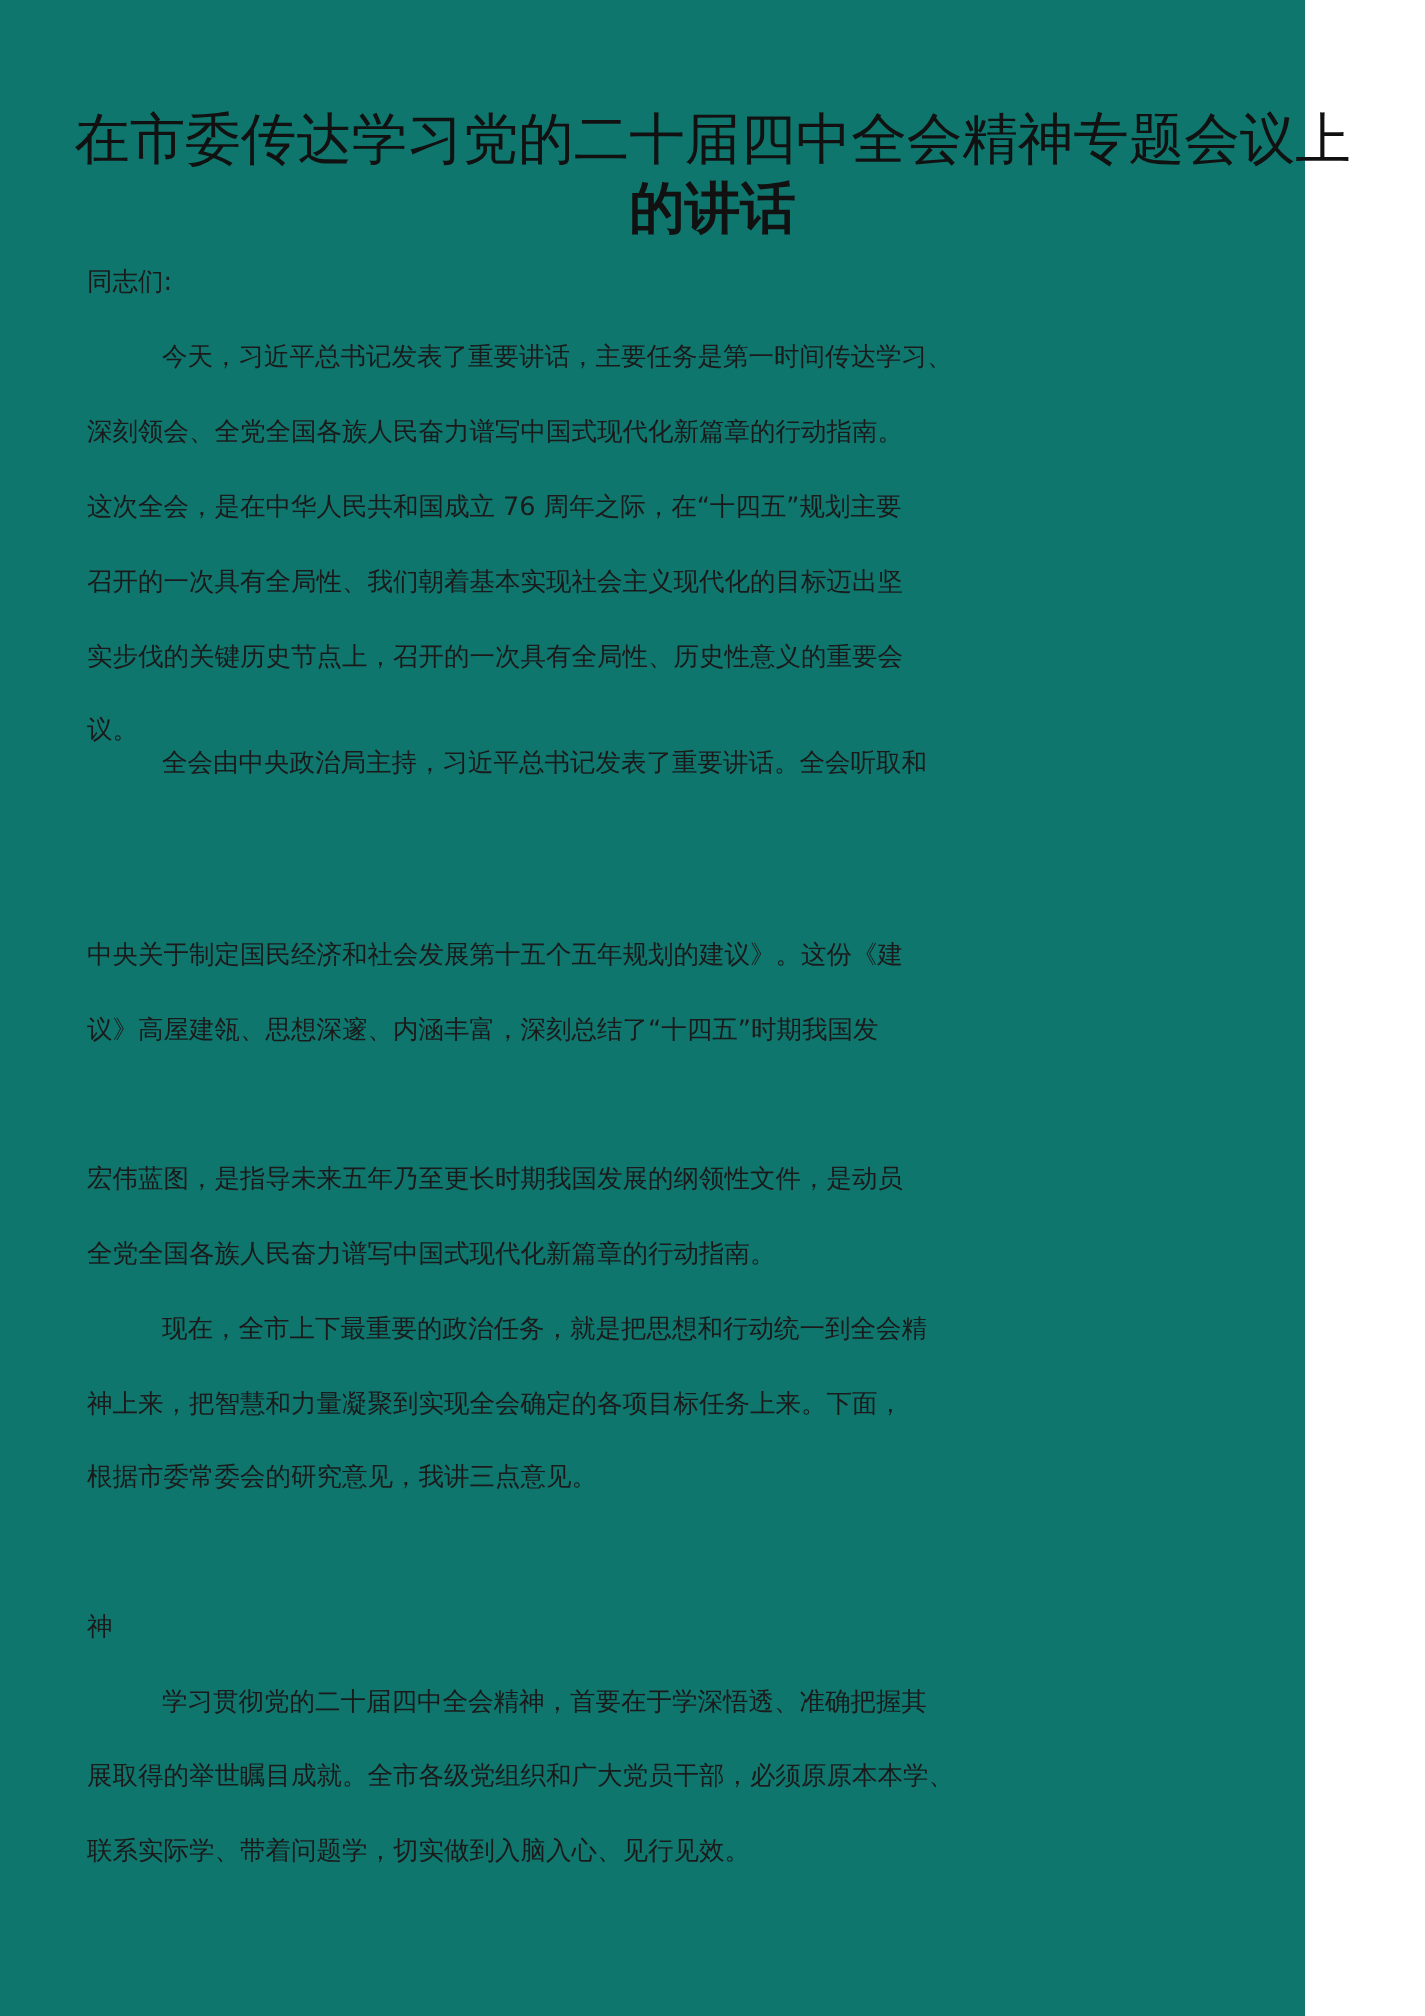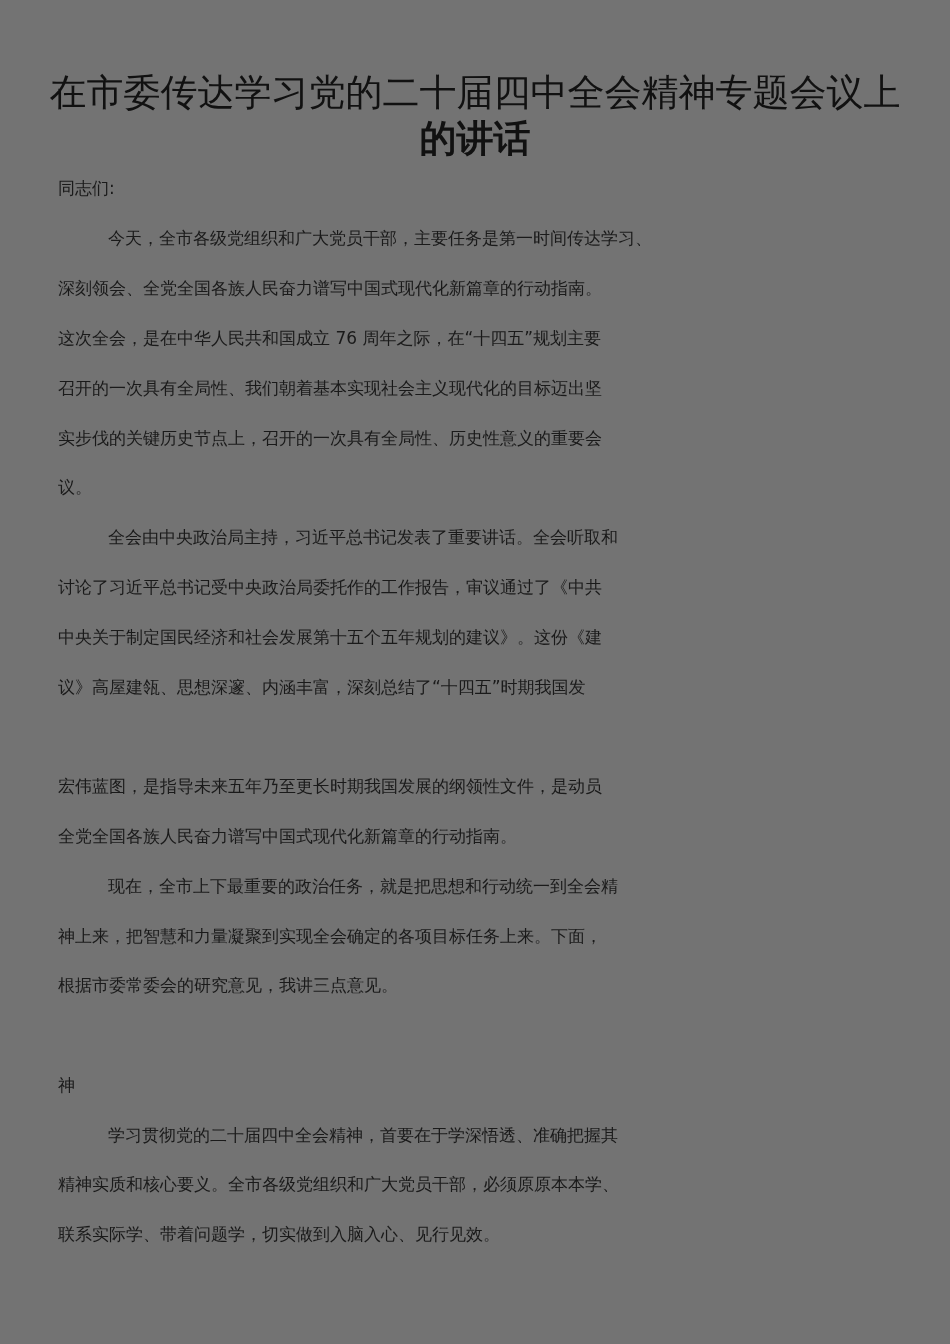--- a/index.html
+++ b/index.html
@@ -12,23 +12,23 @@
       height: 1344px;
       position: relative;
       overflow: hidden;
       font-family: "DejaVu Sans", "Liberation Sans", sans-serif;
       color: #111111;
     }
     .page {
       position: absolute;
       left: 0;
       top: 0;
-      width: 950px;
+      width: 870px;
       height: 1344px;
-      background: #737373;
+      background: #0f766e;
     }
     .title {
       position: absolute;
       left: 40px;
       width: 870px;
       text-align: center;
       font-size: 37px;
       line-height: 50px;
       color: #111;
       white-space: nowrap;
@@ -47,36 +47,35 @@
   </style>
 </head>
 <body>
 
 <div class="page">
   <div class="title title-l1">在市委传达学习党的二十届四中全会精神专题会议上</div>
   <div class="title title-l2">的讲话</div>
 
   <div class="line" style="top:173px">同志们:</div>
 
-  <div class="line indent" style="top:223px">今天，全市各级党组织和广大党员干部，主要任务是第一时间传达学习、</div>
+  <div class="line indent" style="top:223px">今天，习近平总书记发表了重要讲话，主要任务是第一时间传达学习、</div>
   <div class="line" style="top:273px">深刻领会、全党全国各族人民奋力谱写中国式现代化新篇章的行动指南。</div>
   <div class="line" style="top:323px">这次全会，是在中华人民共和国成立 76 周年之际，在“十四五”规划主要</div>
   <div class="line" style="top:373px">召开的一次具有全局性、我们朝着基本实现社会主义现代化的目标迈出坚</div>
   <div class="line" style="top:423px">实步伐的关键历史节点上，召开的一次具有全局性、历史性意义的重要会</div>
   <div class="line" style="top:472px">议。</div>
 
-  <div class="line indent" style="top:522px">全会由中央政治局主持，习近平总书记发表了重要讲话。全会听取和</div>
-  <div class="line" style="top:572px">讨论了习近平总书记受中央政治局委托作的工作报告，审议通过了《中共</div>
+  <div class="line indent" style="top:494px">全会由中央政治局主持，习近平总书记发表了重要讲话。全会听取和</div>
   <div class="line" style="top:622px">中央关于制定国民经济和社会发展第十五个五年规划的建议》。这份《建</div>
   <div class="line" style="top:672px">议》高屋建瓴、思想深邃、内涵丰富，深刻总结了“十四五”时期我国发</div>
   <div class="line" style="top:771px">宏伟蓝图，是指导未来五年乃至更长时期我国发展的纲领性文件，是动员</div>
   <div class="line" style="top:821px">全党全国各族人民奋力谱写中国式现代化新篇章的行动指南。</div>
 
   <div class="line indent" style="top:871px">现在，全市上下最重要的政治任务，就是把思想和行动统一到全会精</div>
   <div class="line" style="top:921px">神上来，把智慧和力量凝聚到实现全会确定的各项目标任务上来。下面，</div>
   <div class="line" style="top:970px">根据市委常委会的研究意见，我讲三点意见。</div>
 
   <div class="line" style="top:1070px">神</div>
 
   <div class="line indent" style="top:1120px">学习贯彻党的二十届四中全会精神，首要在于学深悟透、准确把握其</div>
-  <div class="line" style="top:1169px">精神实质和核心要义。全市各级党组织和广大党员干部，必须原原本本学、</div>
+  <div class="line" style="top:1169px">展取得的举世瞩目成就。全市各级党组织和广大党员干部，必须原原本本学、</div>
   <div class="line" style="top:1219px">联系实际学、带着问题学，切实做到入脑入心、见行见效。</div>
 </div>
 
 </body></html>

